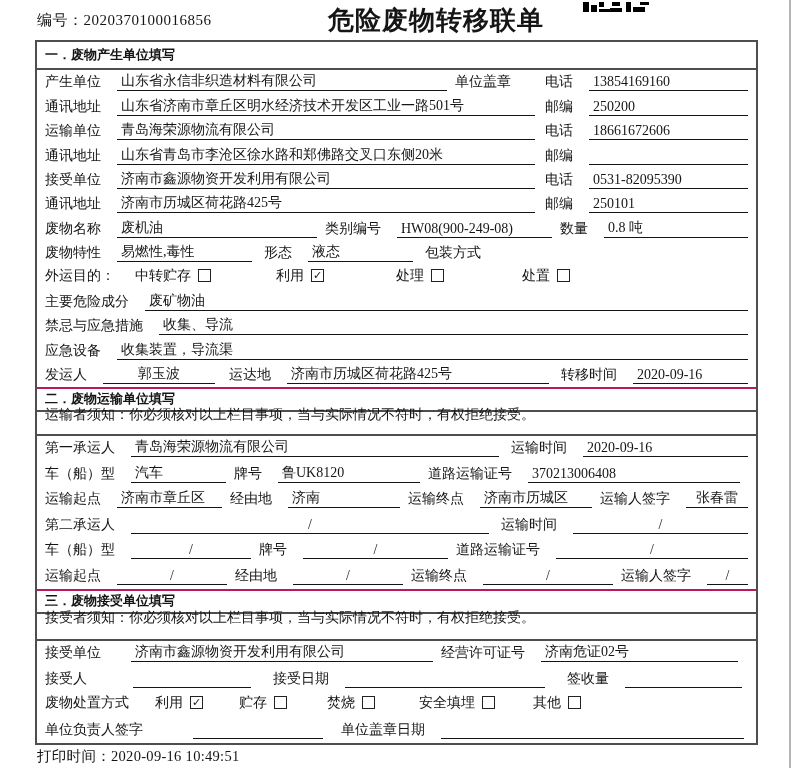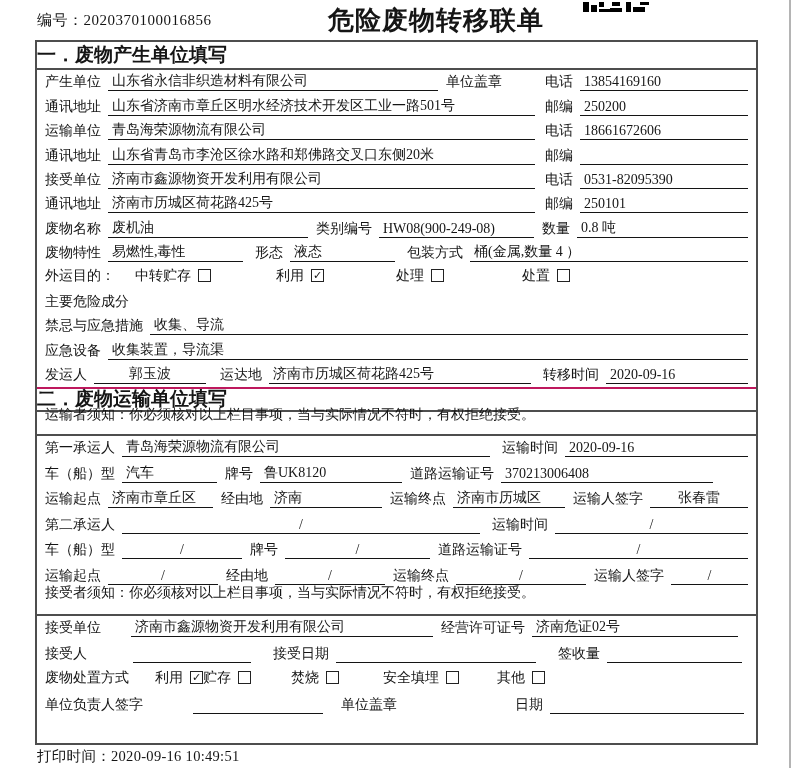--- a/index.html
+++ b/index.html
@@ -11,37 +11,37 @@
   #doc-number{left:37px;top:11px;font-size:15px;letter-spacing:.5px;}
   #doc-title{left:328px;top:3px;font-size:26px;font-weight:bold;letter-spacing:1px;}
   #qr-frag{left:583px;top:0;}
   #win-edge{left:789px;top:0;width:2px;height:768px;background:#b4b4b4;}
 
   #form-box{
     left:35px;top:40px;width:723px;height:705px;box-sizing:border-box;
     border:2px solid #4e4e4e;background:#fff;
   }
   .sech{
-    font-weight:bold;font-size:19px;display:flex;align-items:center;
-    padding-left:0;box-sizing:border-box;border-bottom:2px solid #4e4e4e;
+    font-weight:bold;font-size:13px;display:flex;align-items:center;
+    padding-left:8px;box-sizing:border-box;border-bottom:2px solid #4e4e4e;
   }
   #s1h{height:28px;}
   #s2h,#s3h{height:25px;border-top:2px solid #be185d;}
   .row{display:flex;align-items:flex-end;padding:0 8px 3px 8px;box-sizing:border-box;}
   .s1r{height:24.38px;}
   .s2r{height:25.5px;padding-bottom:4px;}
   .s3r{height:25.5px;padding-bottom:4px;}
   .notice{align-items:center;border-bottom:2px solid #4e4e4e;padding-bottom:16px;}
   #s2notice{height:24px;}
   #s3notice{height:27px;}
 
   .lb{white-space:nowrap;}
   .ml{margin-left:8px;}
   .u{
-    border-bottom:1px solid #141414;padding:0 4px;margin-left:7px;
+    border-bottom:1px solid #141414;padding:0 4px;margin-left:16px;
     white-space:nowrap;overflow:hidden;box-sizing:border-box;
   }
   .c{text-align:center;}
   .fill{flex:1 1 auto;}
   .rg{margin-left:auto;display:flex;align-items:flex-end;width:203px;}
   .rg .u{flex:1 1 auto;}
   .mr10{margin-right:10px;}
 
   .opt{display:inline-flex;align-items:center;white-space:nowrap;}
   .cb{
@@ -140,21 +140,20 @@
     <span class="lb ml">数量</span>
     <span class="u fill">0.8 吨</span>
   </div>
 
   <div class="row s1r">
     <span class="lb">废物特性</span>
     <span class="u" style="width:135px">易燃性,毒性</span>
     <span class="lb ml" style="margin-left:12px">形态</span>
     <span class="u" style="width:105px">液态</span>
     <span class="lb ml" style="margin-left:12px">包装方式</span>
-    <span class="u fill">桶(金属,数量  4 ）</span>
   </div>
 
   <div class="row s1r" style="align-items:center">
     <span class="lb">外运目的：</span>
     <span class="opt" style="margin-left:20px">
         <span>中转贮存</span>
         <span class="cb"></span>
       </span>
     <span class="opt" style="margin-left:65px">
         <span>利用</span>
@@ -165,20 +164,21 @@
         <span class="cb"></span>
       </span>
     <span class="opt" style="margin-left:78px">
         <span>处置</span>
         <span class="cb"></span>
       </span>
   </div>
 
   <div class="row s1r">
     <span class="lb">主要危险成分</span>
+    <span class="u fill">废矿物油</span>
   </div>
 
   <div class="row s1r">
     <span class="lb">禁忌与应急措施</span>
     <span class="u fill">收集、导流</span>
   </div>
 
   <div class="row s1r">
     <span class="lb">应急设备</span>
     <span class="u fill">收集装置，导流渠</span>
@@ -245,20 +245,21 @@
     <span class="lb">运输起点</span>
     <span class="u c" style="width:110px">/</span>
     <span class="lb ml">经由地</span>
     <span class="u c" style="width:110px">/</span>
     <span class="lb ml">运输终点</span>
     <span class="u c" style="width:130px">/</span>
     <span class="lb ml">运输人签字</span>
     <span class="u fill c">/</span>
   </div>
 
+  <div class="sech" id="s3h">三．废物接受单位填写</div>
   <div class="row notice" id="s3notice">
     <span>接受者须知：你必须核对以上栏目事项，当与实际情况不符时，有权拒绝接受。</span>
   </div>
 
   <div class="row s3r">
     <span class="lb">接受单位</span>
     <span class="u" style="width:302px;margin-left:30px">济南市鑫源物资开发利用有限公司</span>
     <span class="lb ml">经营许可证号</span>
     <span class="u fill mr10">济南危证02号</span>
   </div>
@@ -271,21 +272,21 @@
     <span class="lb ml" style="margin-left:22px">签收量</span>
     <span class="u fill" style="margin-right:6px"></span>
   </div>
 
   <div class="row s3r" style="align-items:center">
     <span class="lb">废物处置方式</span>
     <span class="opt" style="margin-left:26px">
         <span>利用</span>
         <span class="cb">✓</span>
       </span>
-    <span class="opt" style="">
+    <span class="opt" style="margin-left:36px">
         <span>贮存</span>
         <span class="cb"></span>
       </span>
     <span class="opt" style="margin-left:40px">
         <span>焚烧</span>
         <span class="cb"></span>
       </span>
     <span class="opt" style="margin-left:44px">
         <span>安全填埋</span>
         <span class="cb"></span>
@@ -293,21 +294,21 @@
     <span class="opt" style="margin-left:38px">
         <span>其他</span>
         <span class="cb"></span>
       </span>
   </div>
 
   <div class="row s3r">
     <span class="lb">单位负责人签字</span>
     <span class="u" style="width:130px;margin-left:50px"></span>
     <span class="lb ml" style="margin-left:18px">单位盖章</span>
-    <span class="lb" style="margin-left:118px">日期</span>
+    <span class="lb" style="">日期</span>
     <span class="u fill" style="margin-right:4px"></span>
   </div>
 
 </div>
 
 <div class="abs" id="print-line">
   <span>打印时间：</span><span>2020-09-16 10:49:51</span>
 </div>
 
 </body></html>

